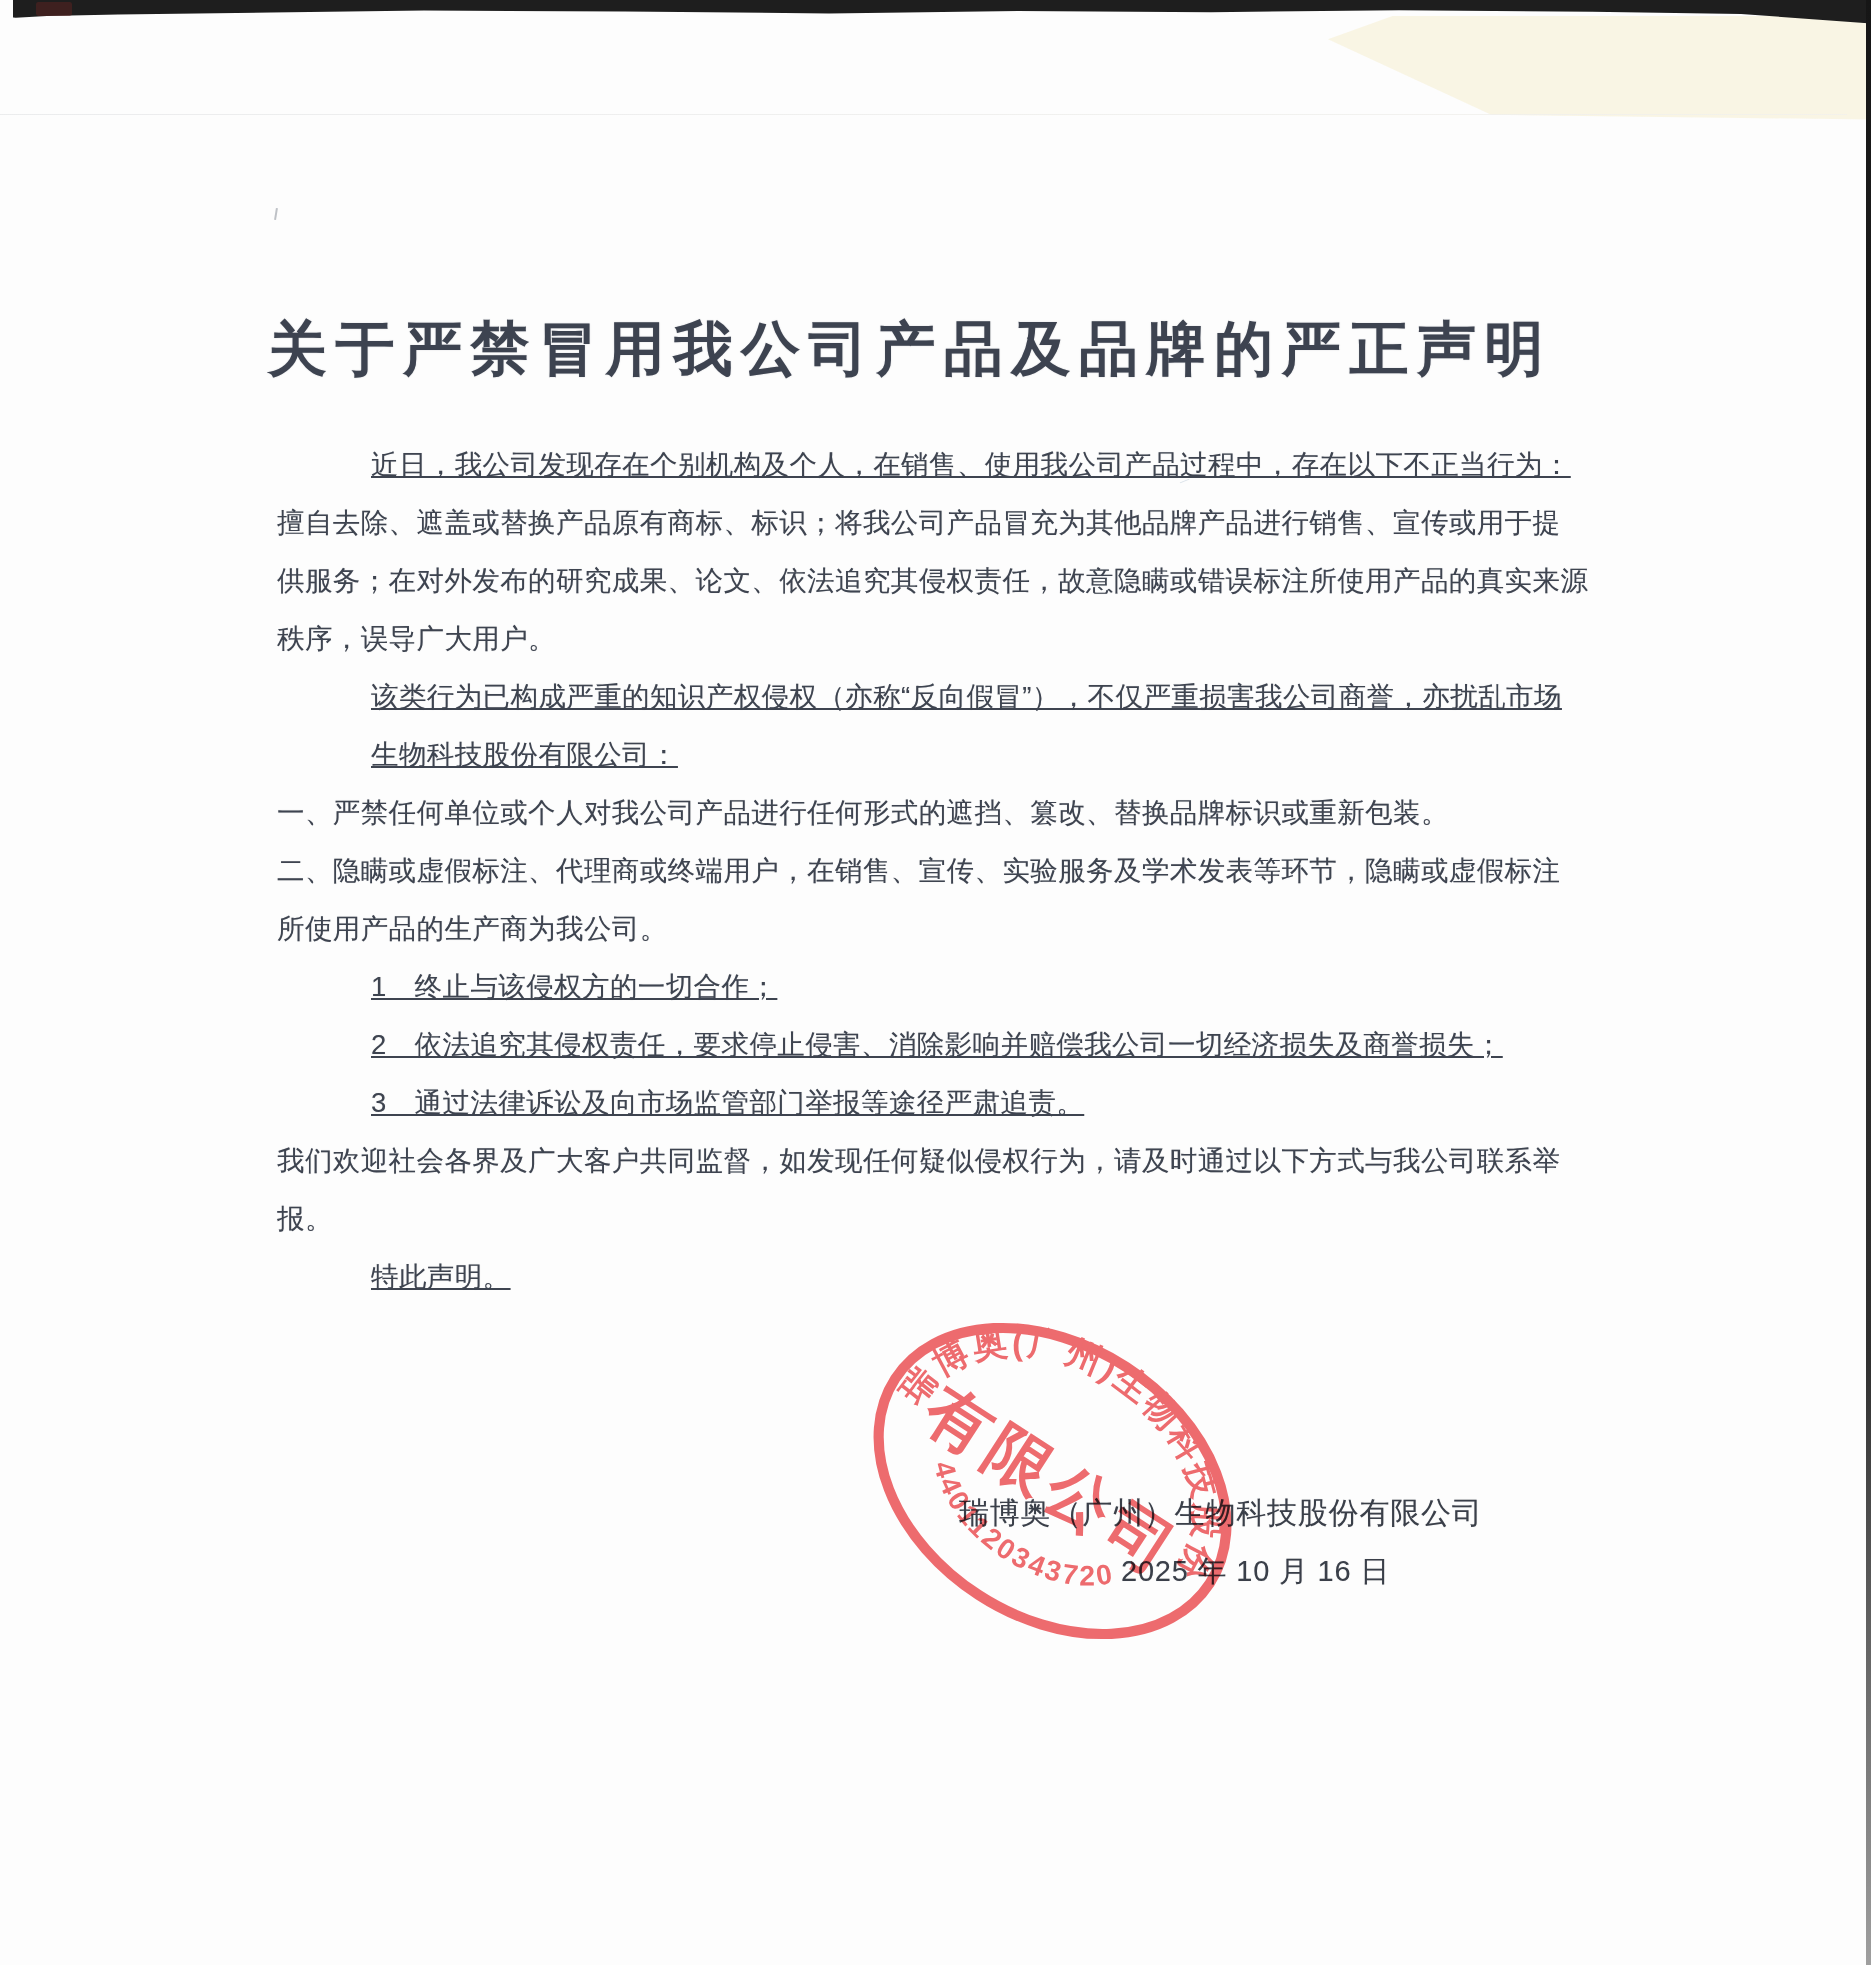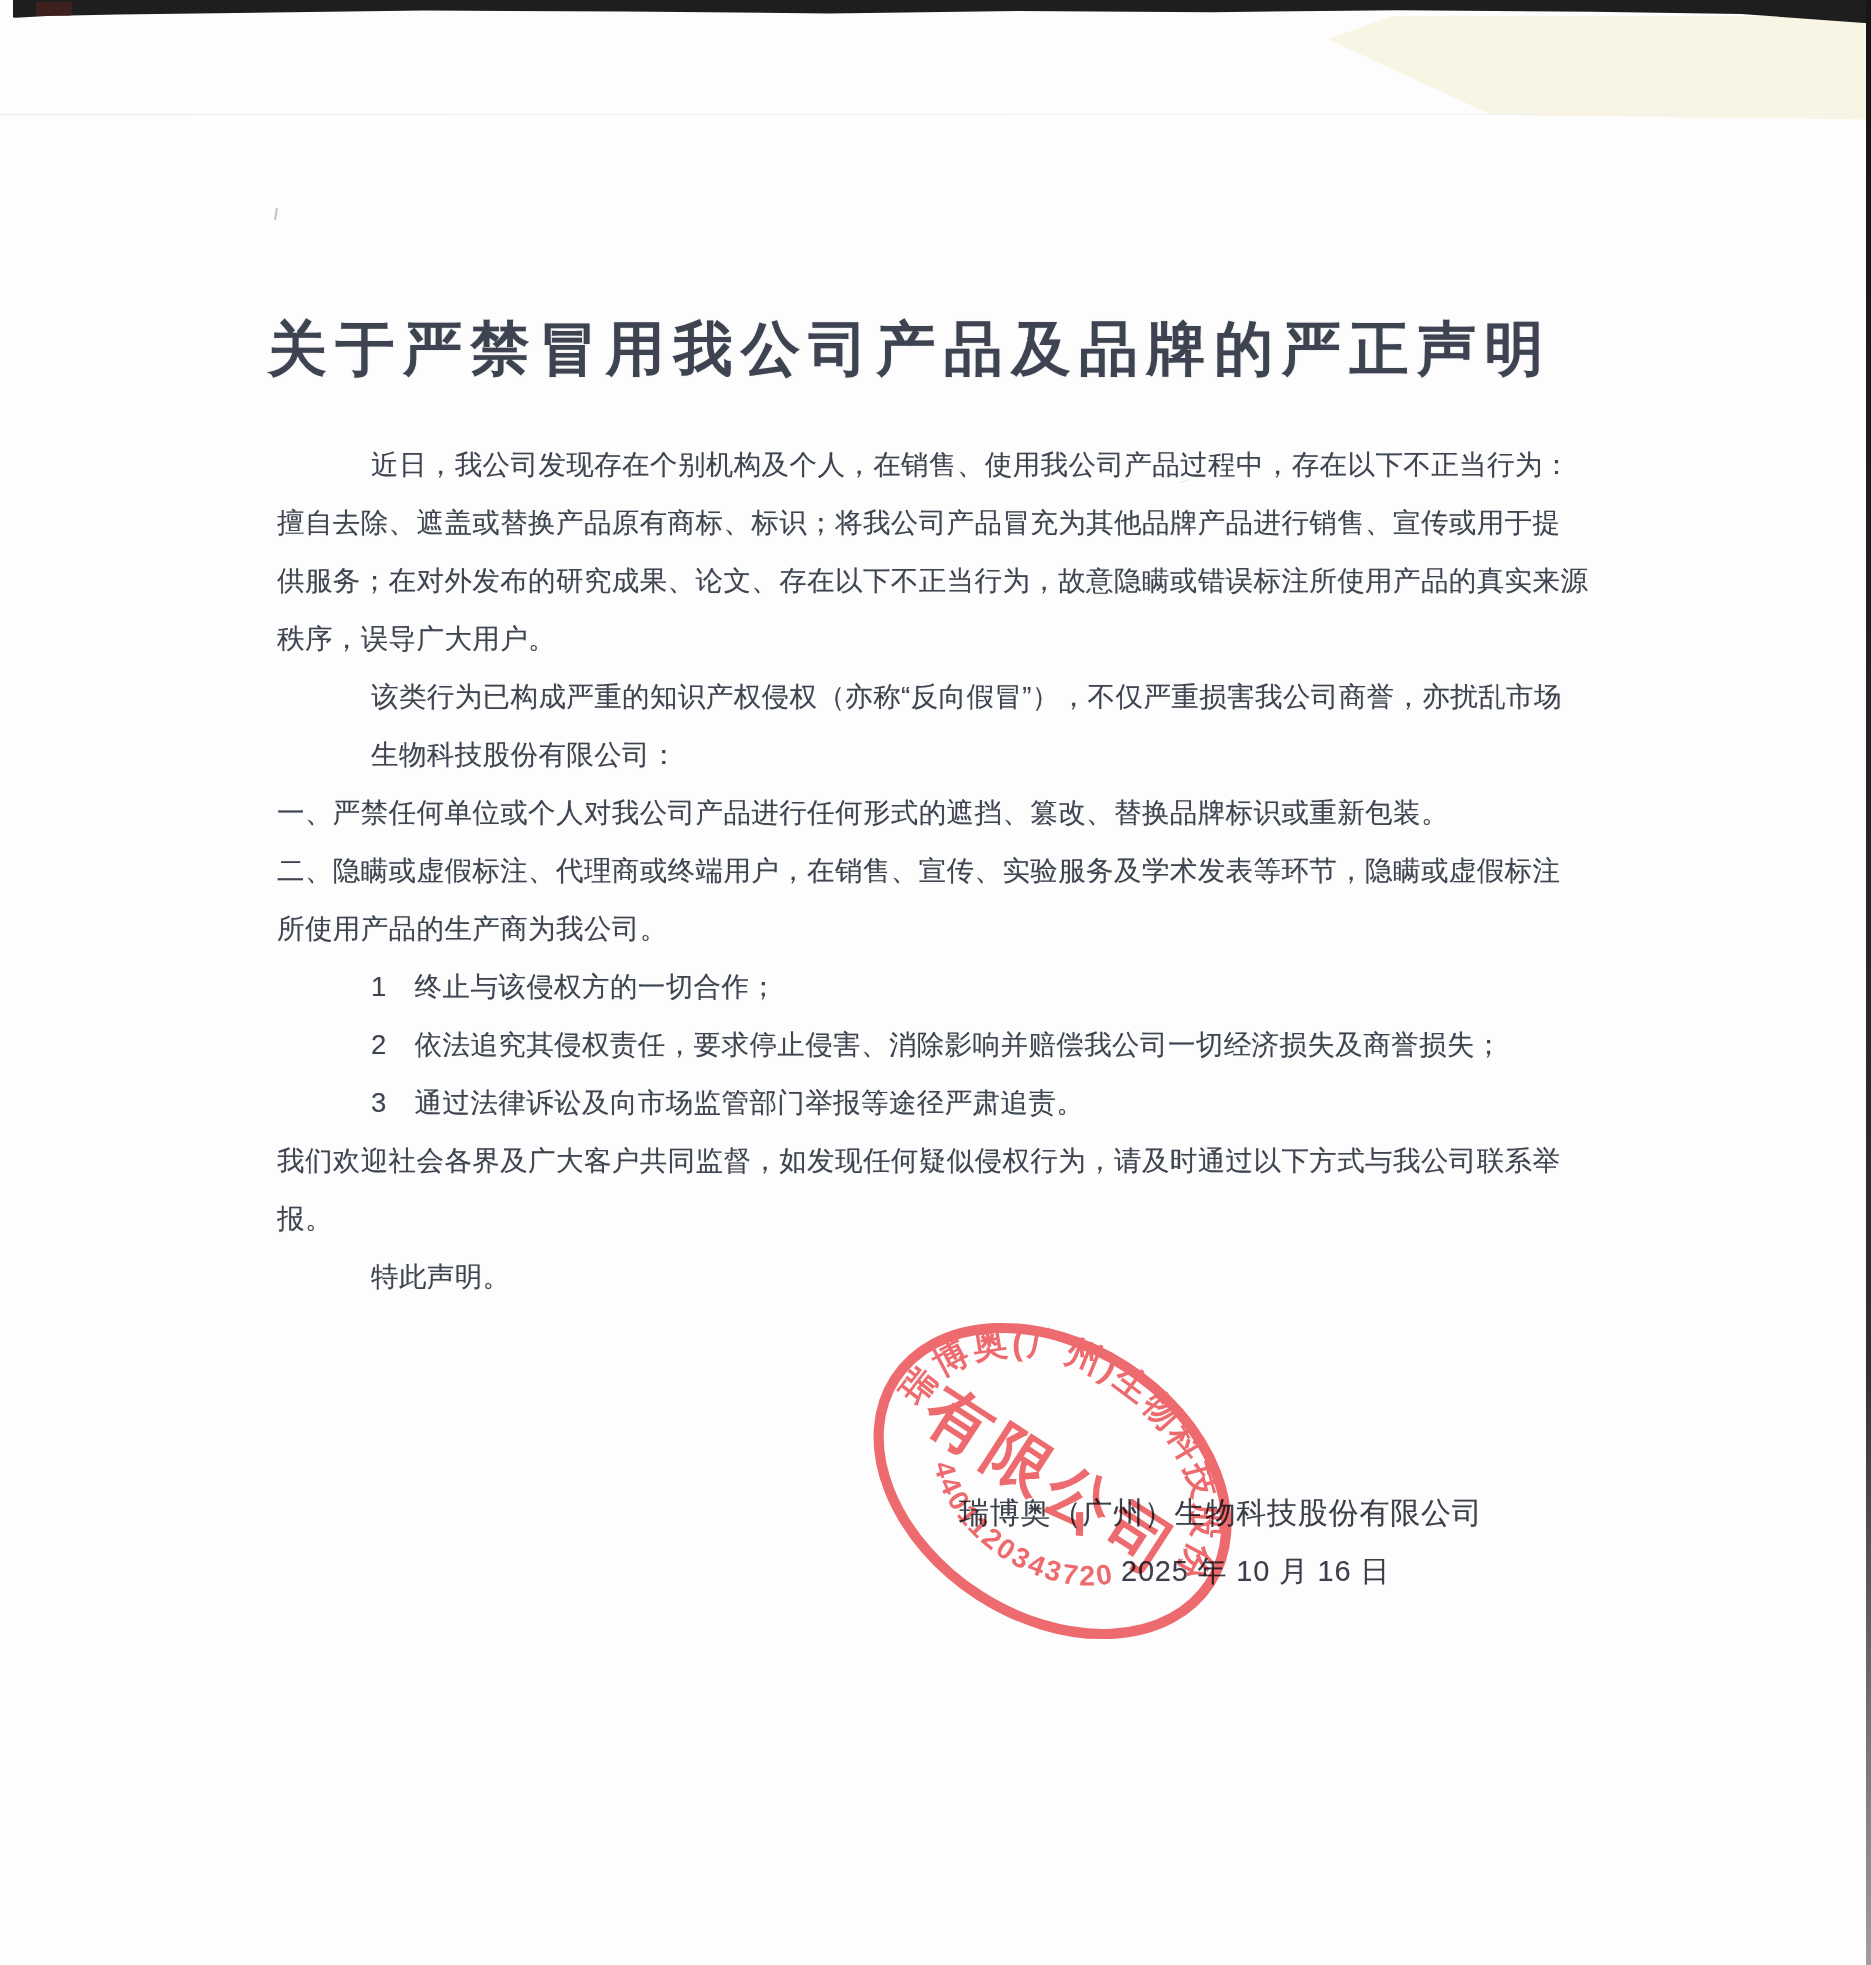--- a/index.html
+++ b/index.html
@@ -36,21 +36,21 @@
     color:#3d4350;
     text-shadow:0 0 1.2px rgba(61,67,80,.35);
     white-space:pre;
   }
   .body-text{position:absolute;left:277px;top:436px;width:1317px;color:#3e4450;}
   .line{
     height:58px;line-height:58px;
     font-size:27.5px;letter-spacing:0.4px;white-space:pre;
     text-shadow:0 0 0.8px rgba(62,68,80,.3);
   }
-  .indent{text-indent:94px;}
+  .indent{text-indent:94px;text-decoration:underline;}
   .sig-company{
     position:absolute;left:959px;top:1493px;
     font-size:30px;color:#3a3f49;letter-spacing:0.8px;white-space:pre;
     text-shadow:0 0 0.8px rgba(58,63,73,.3);
   }
   .sig-date{
     position:absolute;left:1121px;top:1552px;
     font-size:29px;color:#3a3f49;letter-spacing:0.8px;white-space:pre;
     text-shadow:0 0 0.8px rgba(58,63,73,.3);
   }
@@ -76,21 +76,21 @@
 
   <div class="speck s1"></div>
 
   <div class="speck s5"></div>
 
   <div class="doc-title">关于严禁冒用我公司产品及品牌的严正声明</div>
 
   <div class="body-text">
     <div class="line indent">近日，我公司发现存在个别机构及个人，在销售、使用我公司产品过程中，存在以下不正当行为：</div>
     <div class="line">擅自去除、遮盖或替换产品原有商标、标识；将我公司产品冒充为其他品牌产品进行销售、宣传或用于提</div>
-    <div class="line">供服务；在对外发布的研究成果、论文、存在以下不正当行为，故意隐瞒或错误标注所使用产品的真实来源</div>
+    <div class="line">供服务；在对外发布的研究成果、论文、依法追究其侵权责任，故意隐瞒或错误标注所使用产品的真实来源</div>
     <div class="line">秩序，误导广大用户。</div>
     <div class="line indent">该类行为已构成严重的知识产权侵权（亦称“反向假冒”），不仅严重损害我公司商誉，亦扰乱市场</div>
     <div class="line indent">生物科技股份有限公司：</div>
     <div class="line">一、严禁任何单位或个人对我公司产品进行任何形式的遮挡、篡改、替换品牌标识或重新包装。</div>
     <div class="line">二、隐瞒或虚假标注、代理商或终端用户，在销售、宣传、实验服务及学术发表等环节，隐瞒或虚假标注</div>
     <div class="line">所使用产品的生产商为我公司。</div>
     <div class="line indent">1　终止与该侵权方的一切合作；</div>
     <div class="line indent">2　依法追究其侵权责任，要求停止侵害、消除影响并赔偿我公司一切经济损失及商誉损失；</div>
     <div class="line indent">3　通过法律诉讼及向市场监管部门举报等途径严肃追责。</div>
     <div class="line">我们欢迎社会各界及广大客户共同监督，如发现任何疑似侵权行为，请及时通过以下方式与我公司联系举</div>

